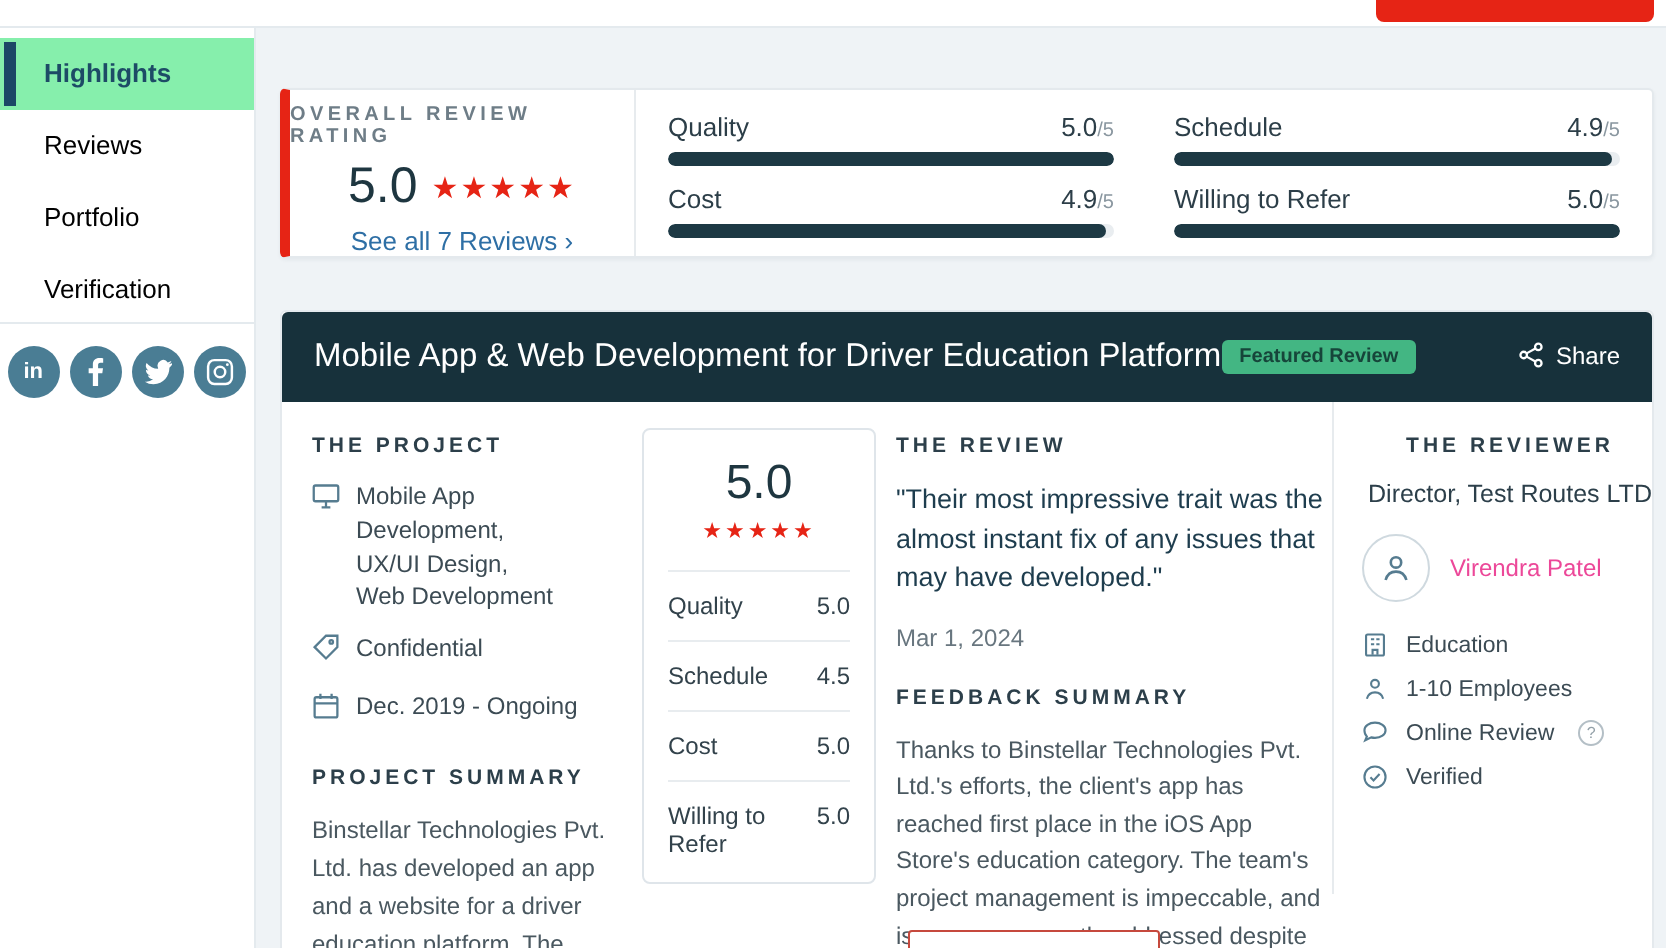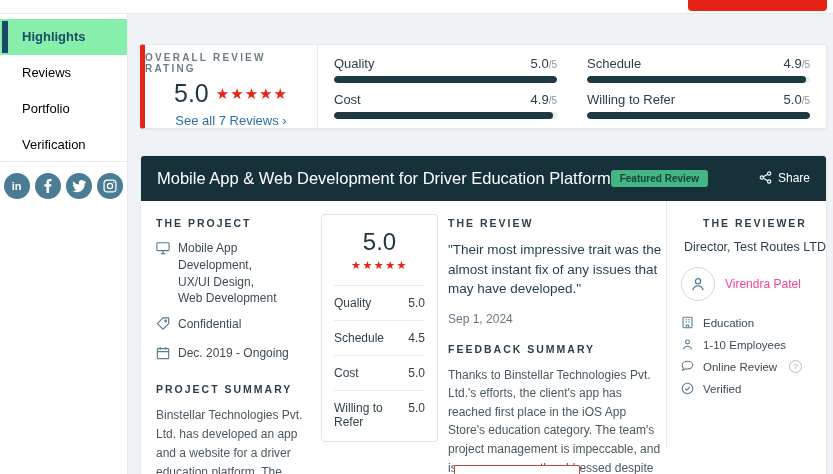--- a/index.html
+++ b/index.html
@@ -235,21 +235,21 @@
           </div>
         <div class="box-row">
             <span>Willing to Refer</span>
             <span>5.0</span>
           </div>
       </div>
 
       <div class="col-review">
         <div class="sec-heading">THE REVIEW</div>
         <div class="quote">"Their most impressive trait was the almost instant fix of any issues that may have developed."</div>
-        <div class="date">Sep 1, 2024</div>
+        <div class="date">Mar 1, 2024</div>
         <div class="sec-heading">FEEDBACK SUMMARY</div>
         <p class="feedback-text">Thanks to Binstellar Technologies Pvt. Ltd.'s efforts, the client's app has reached first place in the iOS App Store's education category. The team's project management is impeccable, and issues are promptly addressed despite the time difference. Moreover, their communication skills are remarkable.</p>
       </div>
 
       <div class="v-divider"></div>
 
       <div class="col-reviewer">
         <div class="sec-heading">THE REVIEWER</div>
         <div class="role">Director, Test Routes LTD</div>
         <div class="person">

